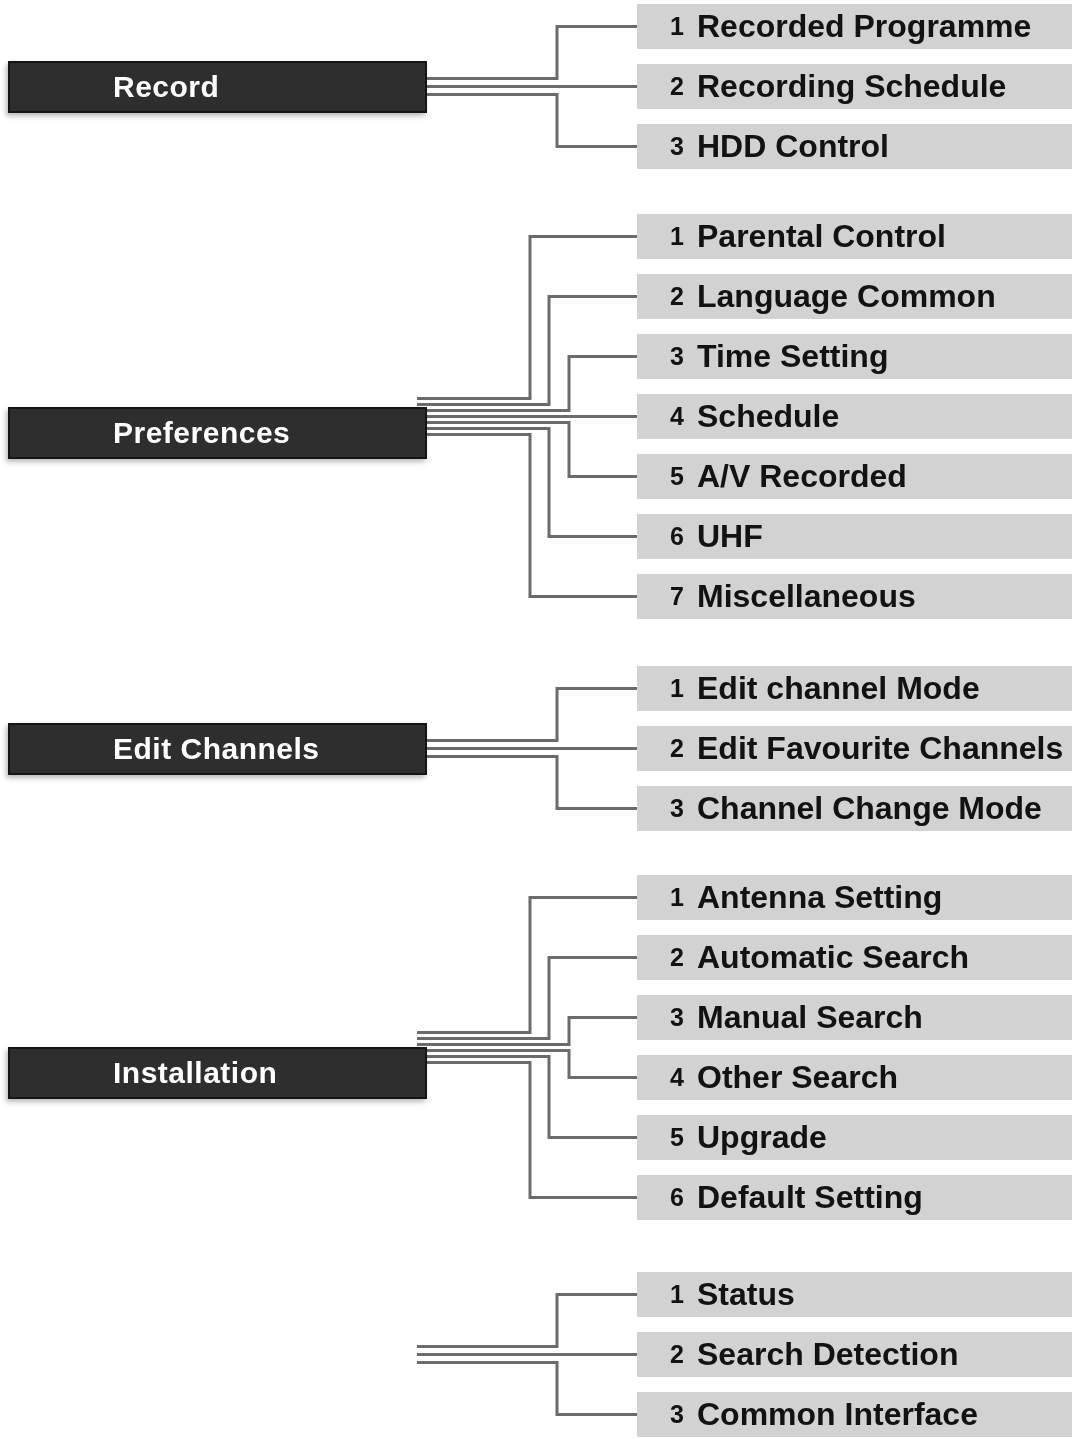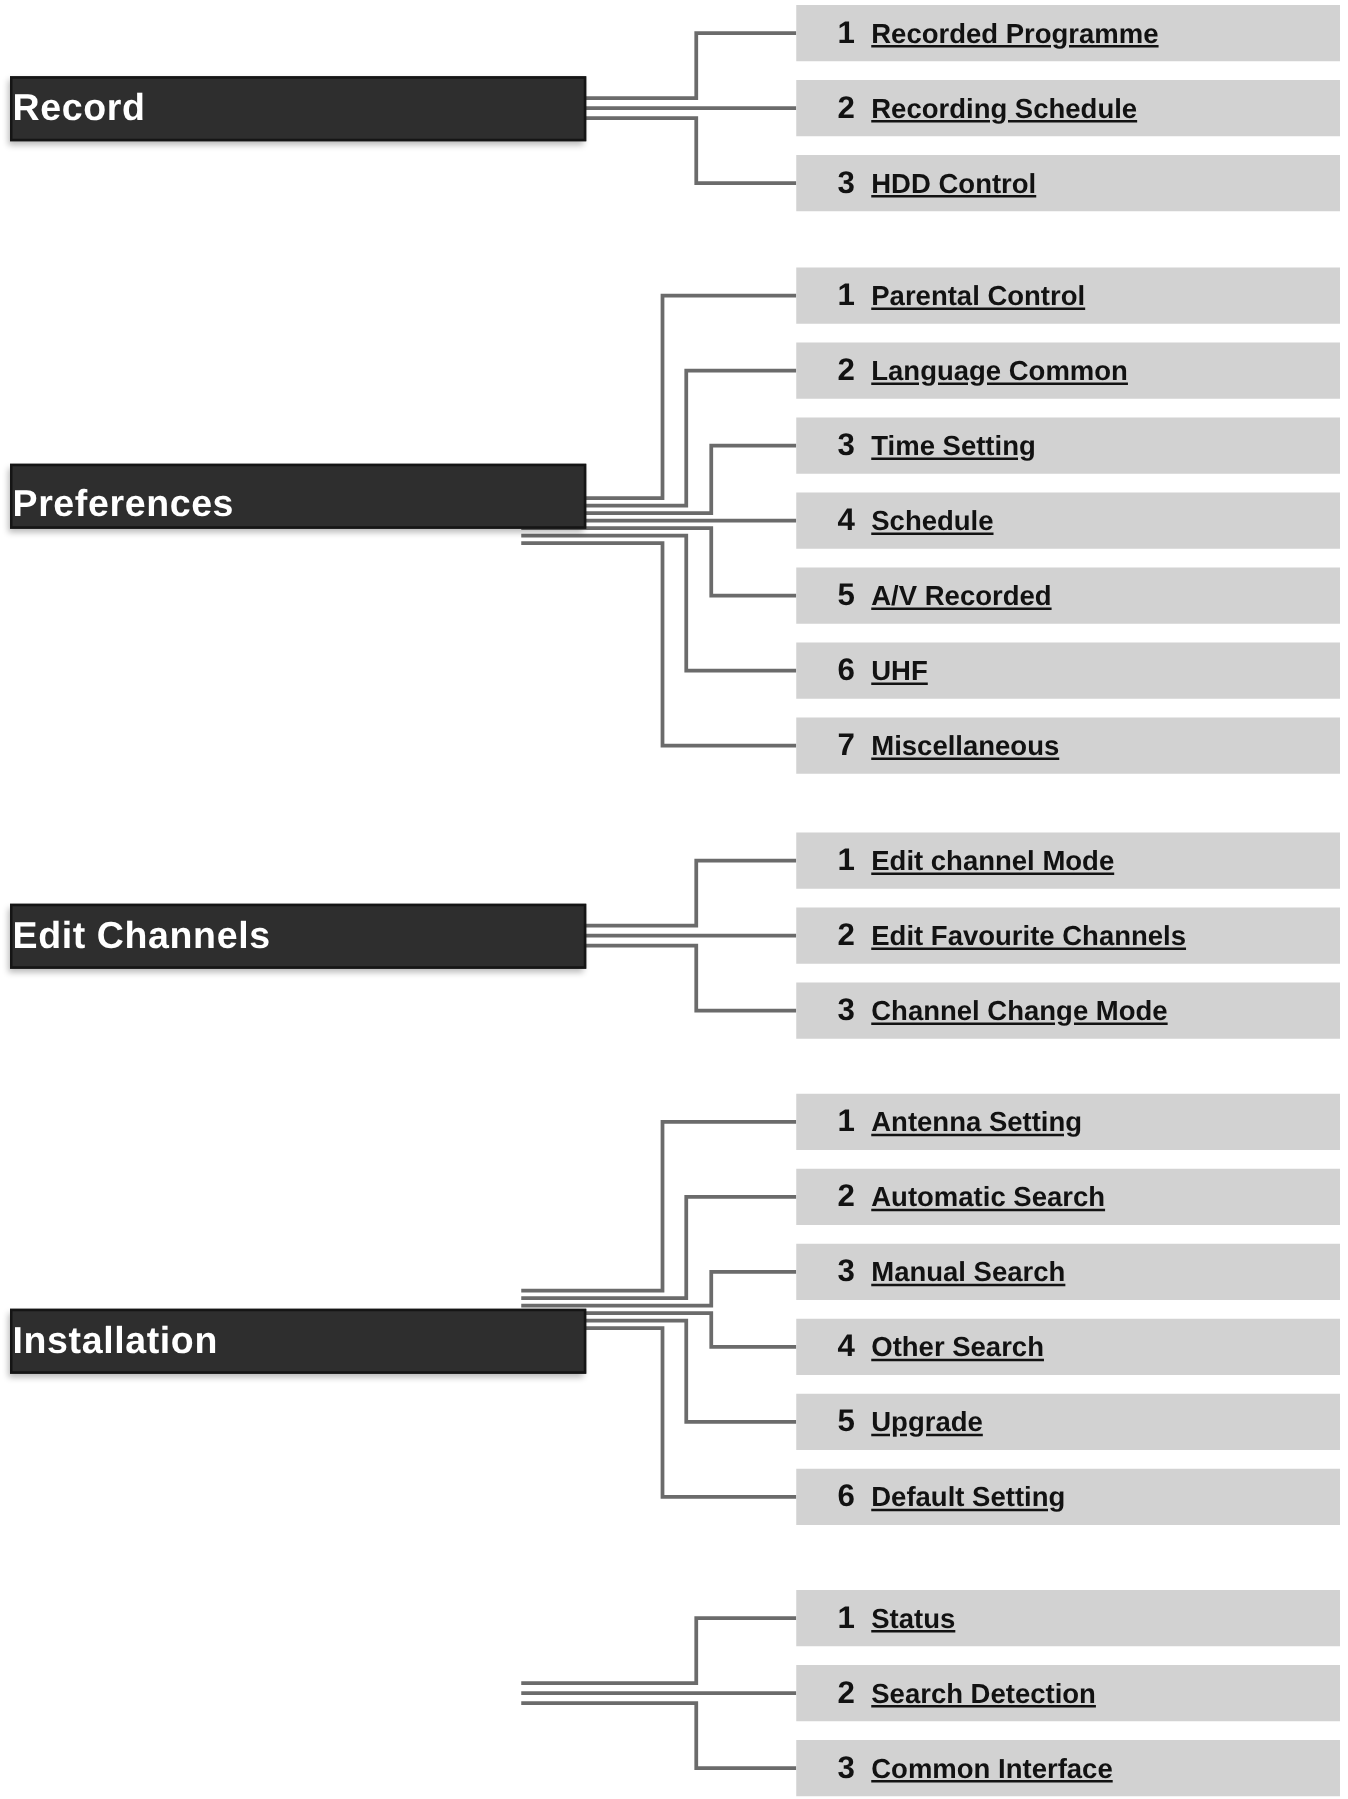--- a/index.html
+++ b/index.html
@@ -3,44 +3,44 @@
 <meta charset="utf-8">
 <style>
   html,body{margin:0;padding:0;background:#fff;}
   .canvas{
     position:relative;width:1078px;height:1439px;overflow:hidden;
     background:var(--bg,#fff);
     font-family:"Liberation Sans", sans-serif;
   }
   .connector-layer{position:absolute;left:0;top:0;z-index:1;}
   .cat{
-    position:absolute;left:8px;width:461px;height:52px;box-sizing:border-box;
+    position:absolute;left:8px;width:419px;height:52px;box-sizing:border-box;
     background:var(--cat-bg,#2e2e2e);
     border:2px solid #151515;
     box-shadow:-2px 3px 5px rgba(0,0,0,0.28);
-    display:flex;align-items:center;
+    display:flex;align-items:center;padding-left:103px;
     z-index:2;
   }
   .cat-label{
     color:var(--cat-text,#fff);
     font-size:30px;font-weight:bold;letter-spacing:0.5px;white-space:nowrap;
   }
   .item{
     position:absolute;left:637px;width:435px;height:45px;box-sizing:border-box;
     background:var(--item-bg,#d2d2d2);
     display:flex;align-items:center;padding-left:30px;
     z-index:2;
   }
   .item-num{
     width:20px;text-align:center;flex:0 0 auto;
     font-size:25px;font-weight:bold;color:var(--item-text,#121212);
   }
   .item-label{
-    margin-left:10px;font-size:22px;font-weight:bold;
-    color:var(--item-text,#121212);white-space:nowrap;text-decoration:underline;
+    margin-left:10px;font-size:32px;font-weight:bold;
+    color:var(--item-text,#121212);white-space:nowrap;
   }
 </style>
 </head>
 <body>
 
 <div class="canvas" id="canvas">
   <svg class="connector-layer" id="connector-layer" width="1078" height="1439" viewBox="0 0 1078 1439">
       <path d="M 417 78.5 H 557 V 26.5 H 637" fill="none" stroke="#6b6b6b" stroke-width="3"></path>
       <path d="M 417 86.5 H 637" fill="none" stroke="#6b6b6b" stroke-width="3"></path>
       <path d="M 417 94.5 H 557 V 146.5 H 637" fill="none" stroke="#6b6b6b" stroke-width="3"></path>
@@ -72,21 +72,21 @@
     <span class="item-label">Recorded Programme</span>
   </div>
     <div class="item" style="top: 64px;">
     <span class="item-num">2</span>
     <span class="item-label">Recording Schedule</span>
   </div>
     <div class="item" style="top: 124px;">
     <span class="item-num">3</span>
     <span class="item-label">HDD Control</span>
   </div>
-    <div class="cat" style="top: 371px; align-items: flex-end;">
+    <div class="cat" style="top: 407px;">
     <span class="cat-label">Preferences</span>
   </div>
     <div class="item" style="top: 214px;">
     <span class="item-num">1</span>
     <span class="item-label">Parental Control</span>
   </div>
     <div class="item" style="top: 274px;">
     <span class="item-num">2</span>
     <span class="item-label">Language Common</span>
   </div>

